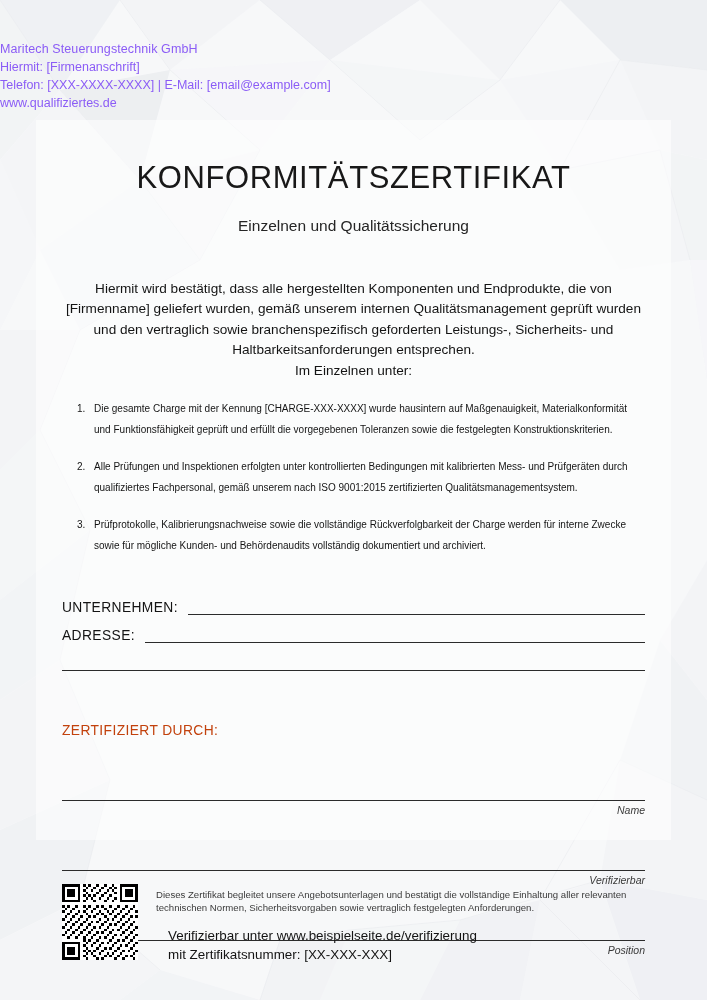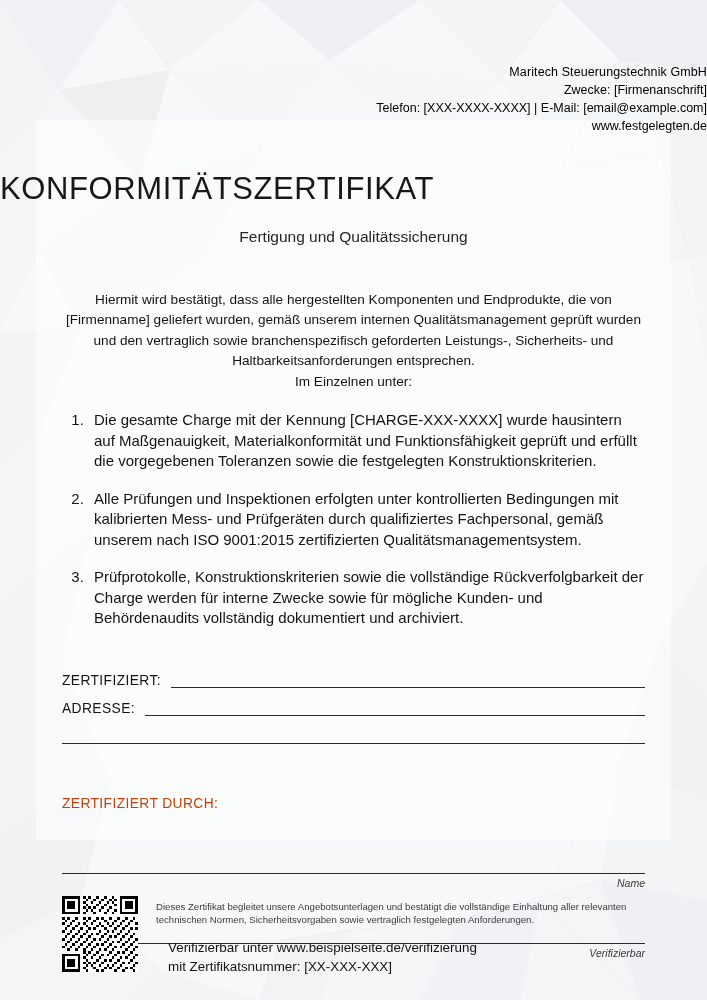--- a/index.html
+++ b/index.html
@@ -26,33 +26,34 @@
   }
   .bg svg { display: block; width: 707px; height: 1000px; }
 
   .content {
     position: relative;
     z-index: 2;
     padding: 0;
   }
 
   .company-block {
-    text-align: right;
-    color: #000000;
+    text-align: left;
+    color: #8b5cf6;
     font-size: 12.5px;
     line-height: 18px;
-    padding-top: 63px;
+    padding-top: 40px;
   }
   .company-block .cname { letter-spacing: .1px; }
 
   .title {
+    text-align: center;
     font-size: 31px;
     letter-spacing: .6px;
     color: #181818;
-    margin-top: 36px;
+    margin-top: 48px;
     font-weight: 400;
   }
   .subtitle {
     text-align: center;
     font-size: 15.5px;
     color: #252525;
     margin-top: 16px;
     font-weight: 400;
   }
 
@@ -61,21 +62,21 @@
     font-size: 13.6px;
     line-height: 20.5px;
     color: #141414;
     text-align: center;
   }
   .body-text .lastline { }
 
   ol.clauses {
     margin: 18px 62px 0 62px;
     padding-left: 26px;
-    font-size: 15px;
+    font-size: 10px;
     line-height: 20.5px;
     color: #141414;
   }
   ol.clauses li {
     margin-bottom: 17px;
     padding-left: 6px;
   }
 
   .fields {
     margin: 44px 62px 0 62px;
@@ -122,21 +123,21 @@
     text-align: right;
     font-size: 10.5px;
     font-style: italic;
     color: #3a3a3a;
     margin-top: 3px;
   }
 
   .footer {
     position: absolute;
     left: 0; right: 0;
-    bottom: 24px;
+    bottom: 36px;
     z-index: 2;
     display: flex;
     align-items: flex-start;
     padding: 0 62px;
   }
   .qr {
     width: 76px;
     height: 76px;
     flex: 0 0 76px;
     margin-right: 18px;
@@ -210,42 +211,42 @@
       </g>
       <rect x="0" y="0" width="707" height="1000" fill="#ffffff" opacity="0.30"></rect>
       <rect x="36" y="120" width="635" height="720" fill="#ffffff" opacity="0.55"></rect>
     </svg>
   </div>
 
   <div class="content">
 
     <div class="company-block">
       <div class="cname">Maritech Steuerungstechnik GmbH</div>
-      <div>Zwecke: [Firmenanschrift]</div>
+      <div>Hiermit: [Firmenanschrift]</div>
       <div>Telefon: [XXX-XXXX-XXXX] | E-Mail: [email@example.com]</div>
-      <div>www.festgelegten.de</div>
+      <div>www.qualifiziertes.de</div>
     </div>
 
     <h1 class="title">KONFORMITÄTSZERTIFIKAT</h1>
-    <div class="subtitle">Fertigung und Qualitätssicherung</div>
+    <div class="subtitle">Einzelnen und Qualitätssicherung</div>
 
     <div class="body-text">
       <span>Hiermit wird bestätigt, dass alle hergestellten Komponenten und Endprodukte, die von [Firmenname] geliefert wurden, gemäß unserem internen Qualitätsmanagement geprüft wurden und den vertraglich sowie branchenspezifisch geforderten Leistungs-, Sicherheits- und Haltbarkeitsanforderungen entsprechen.</span>
       <div class="lastline">Im Einzelnen unter:</div>
     </div>
 
     <ol class="clauses">
       <li>Die gesamte Charge mit der Kennung [CHARGE-XXX-XXXX] wurde hausintern auf Maßgenauigkeit, Materialkonformität und Funktionsfähigkeit geprüft und erfüllt die vorgegebenen Toleranzen sowie die festgelegten Konstruktionskriterien.</li>
       <li>Alle Prüfungen und Inspektionen erfolgten unter kontrollierten Bedingungen mit kalibrierten Mess- und Prüfgeräten durch qualifiziertes Fachpersonal, gemäß unserem nach ISO 9001:2015 zertifizierten Qualitätsmanagementsystem.</li>
-      <li>Prüfprotokolle, Konstruktionskriterien sowie die vollständige Rückverfolgbarkeit der Charge werden für interne Zwecke sowie für mögliche Kunden- und Behördenaudits vollständig dokumentiert und archiviert.</li>
+      <li>Prüfprotokolle, Kalibrierungsnachweise sowie die vollständige Rückverfolgbarkeit der Charge werden für interne Zwecke sowie für mögliche Kunden- und Behördenaudits vollständig dokumentiert und archiviert.</li>
     </ol>
 
     <div class="fields">
       <div class="field-row">
-        <div class="field-label">ZERTIFIZIERT:</div>
+        <div class="field-label">UNTERNEHMEN:</div>
         <div class="rule"></div>
       </div>
       <div class="field-row">
         <div class="field-label">ADRESSE:</div>
         <div class="rule"></div>
       </div>
       <div class="field-row">
         <div class="rule full"></div>
       </div>
     </div>

